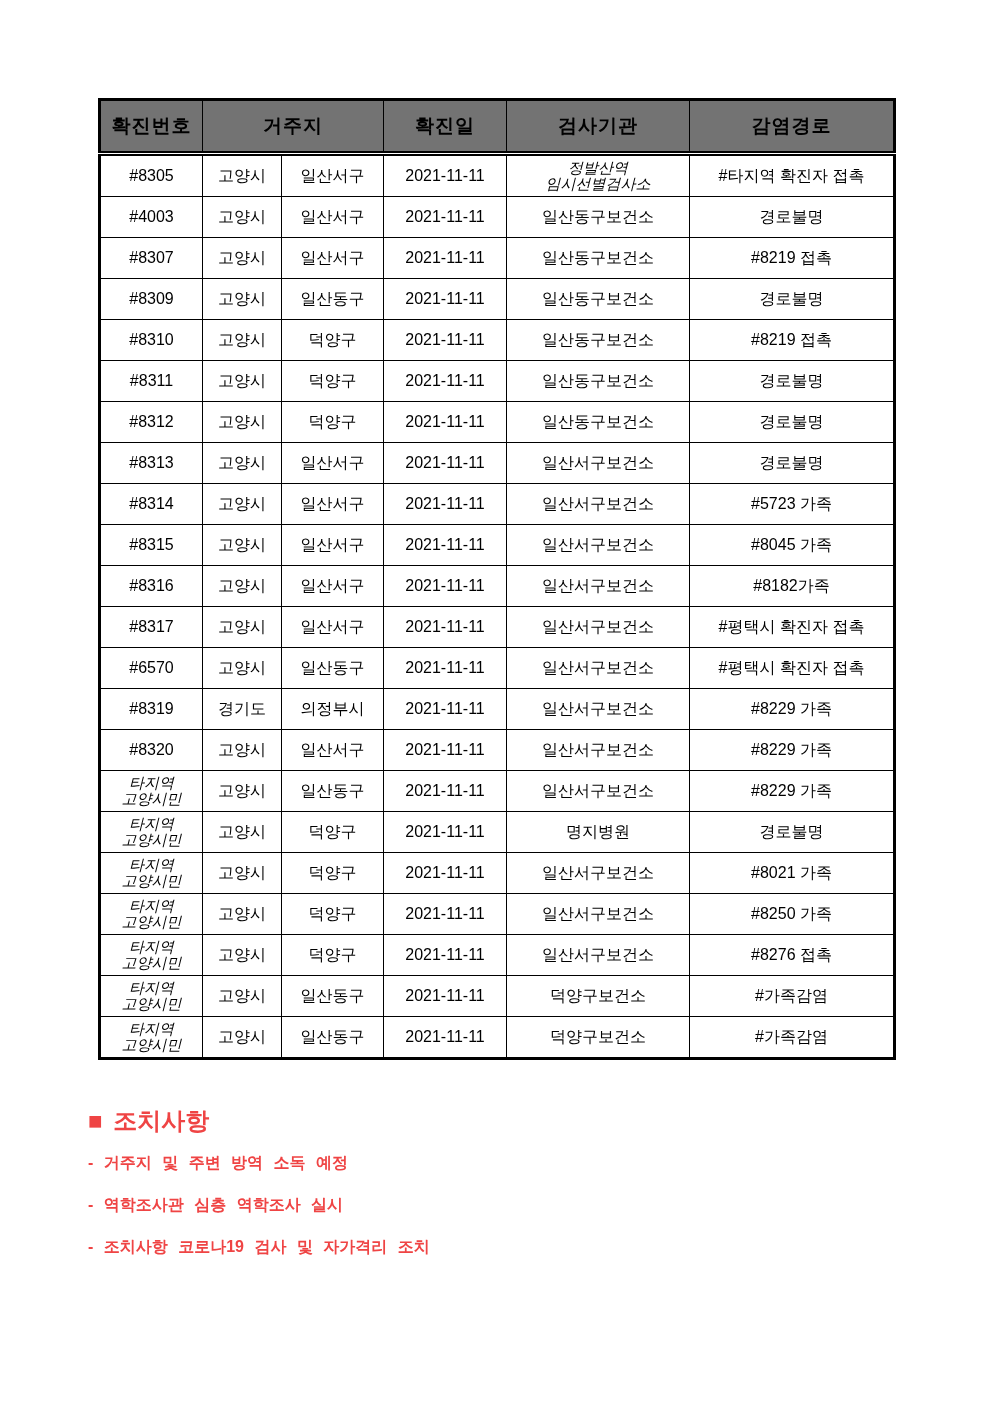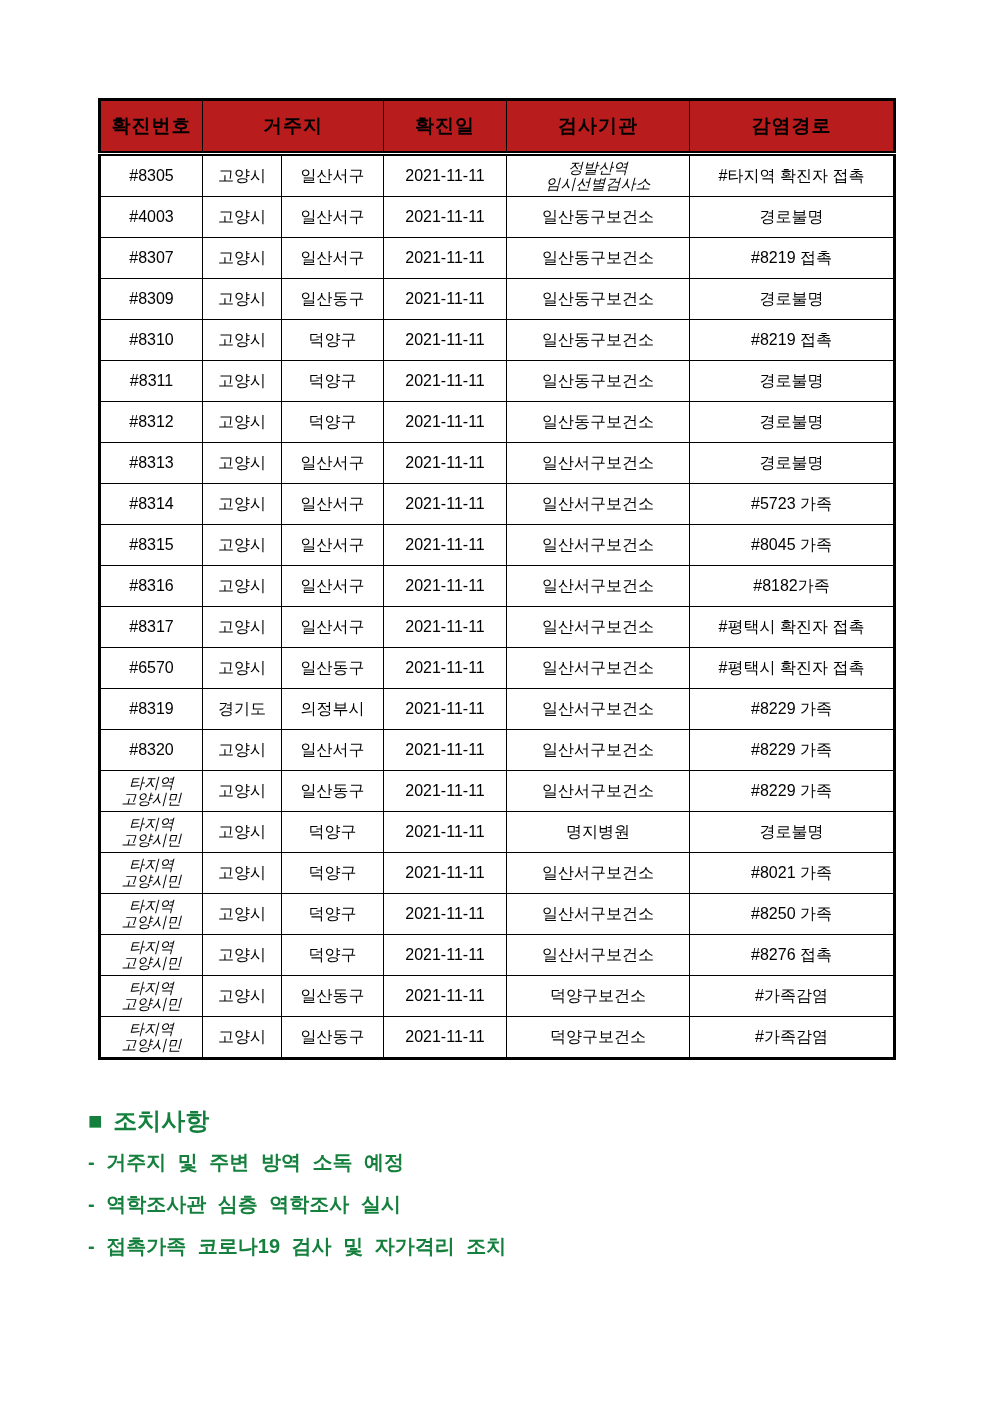--- a/index.html
+++ b/index.html
@@ -31,21 +31,21 @@
   .case-table td {
     border: 1px solid #000;
     text-align: center;
     vertical-align: middle;
     padding: 0;
     white-space: pre-line;
     overflow: hidden;
   }
   .case-table thead th {
     height: 50px;
-    background: #b91c1c;
+    background: #737373;
     font-size: 19px;
     font-weight: bold;
     border-bottom: 5px double #000;
     letter-spacing: 1px;
   }
   .case-table td {
     height: 40px;
     font-size: 16px;
     line-height: 1.15;
   }
@@ -53,30 +53,30 @@
     font-size: 15px;
     line-height: 1.08;
     font-style: italic;
   }
   .notes {
     position: absolute;
     left: 88px;
     top: 1106px;
     width: 830px;
     font-weight: bold;
-    color: #15803d;
+    color: #ef4444;
   }
   .notes-heading {
     font-size: 24px;
     line-height: 30px;
     margin-bottom: 3px;
     word-spacing: 4px;
   }
   .notes-item {
-    font-size: 20px;
+    font-size: 16px;
     line-height: 31px;
     word-spacing: 6px;
     margin-top: 11px;
   }
 </style>
 </head>
 <body>
 
 <div class="page">
 
@@ -305,16 +305,16 @@
       <td>덕양구보건소</td>
       <td>#가족감염</td>
     </tr>
   </tbody>
   </table>
 
   <div class="notes">
     <div class="notes-heading">■ 조치사항</div>
     <div class="notes-item">- 거주지 및 주변 방역 소독 예정</div>
     <div class="notes-item">- 역학조사관 심층 역학조사 실시</div>
-    <div class="notes-item">- 접촉가족 코로나19 검사 및 자가격리 조치</div>
+    <div class="notes-item">- 조치사항 코로나19 검사 및 자가격리 조치</div>
   </div>
 
 </div>
 
 </body></html>

